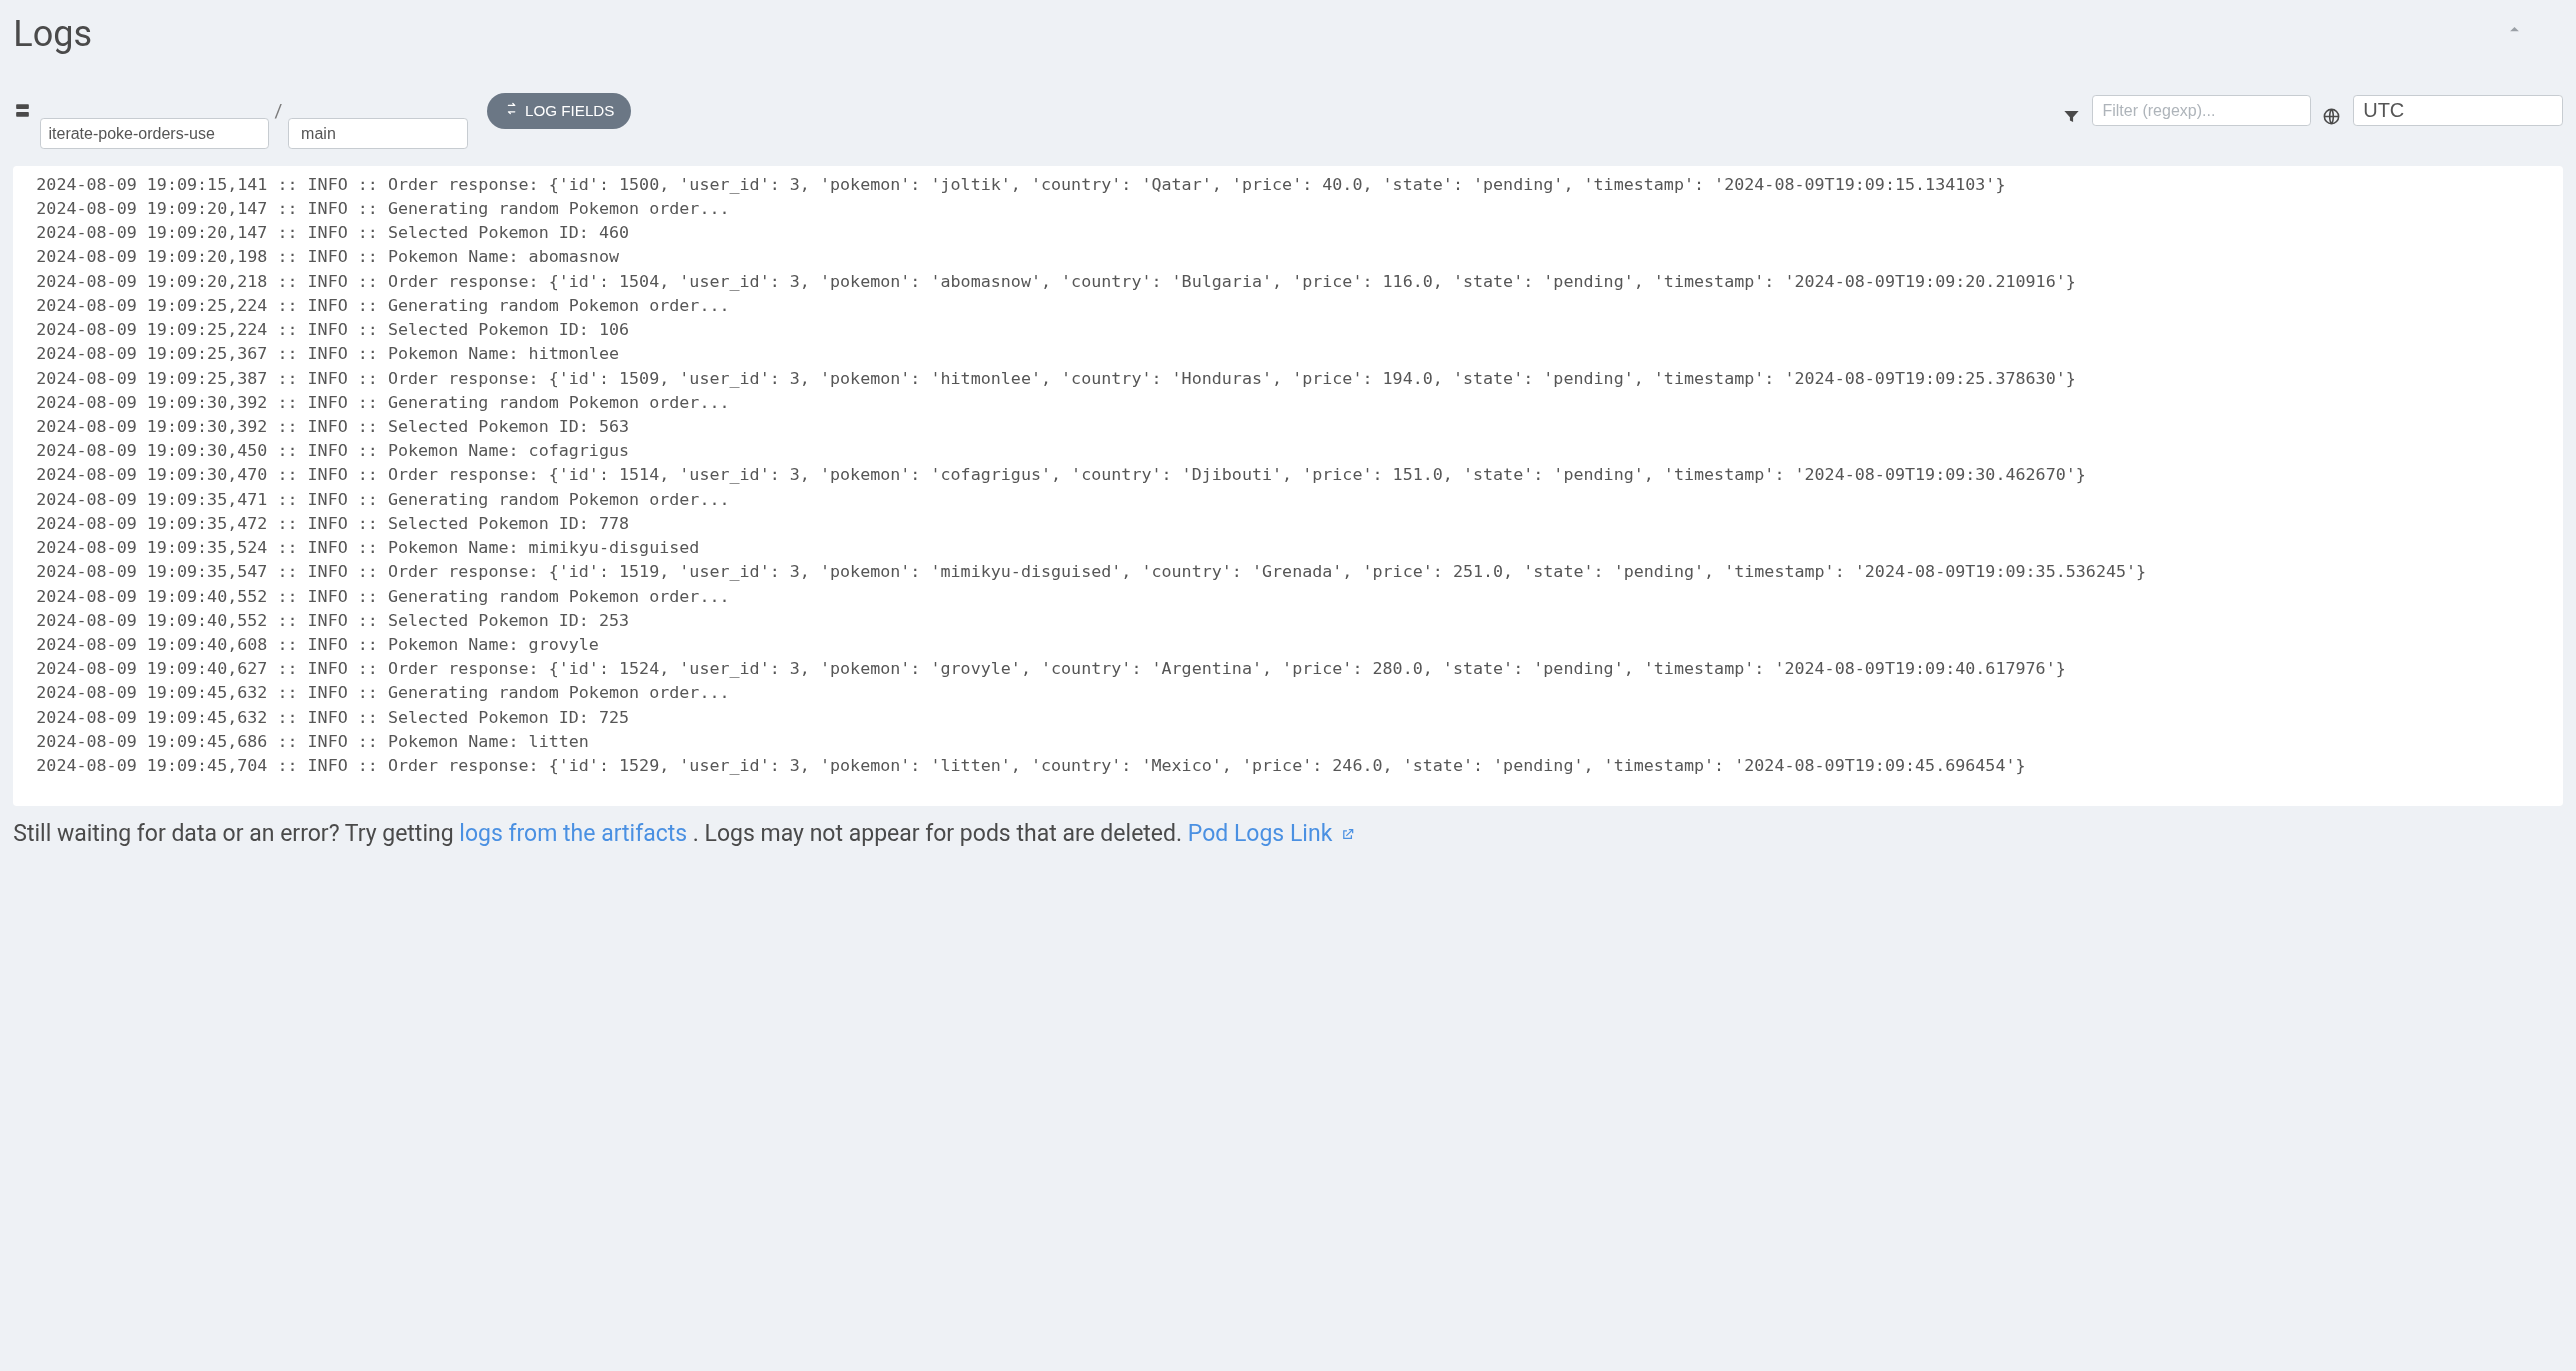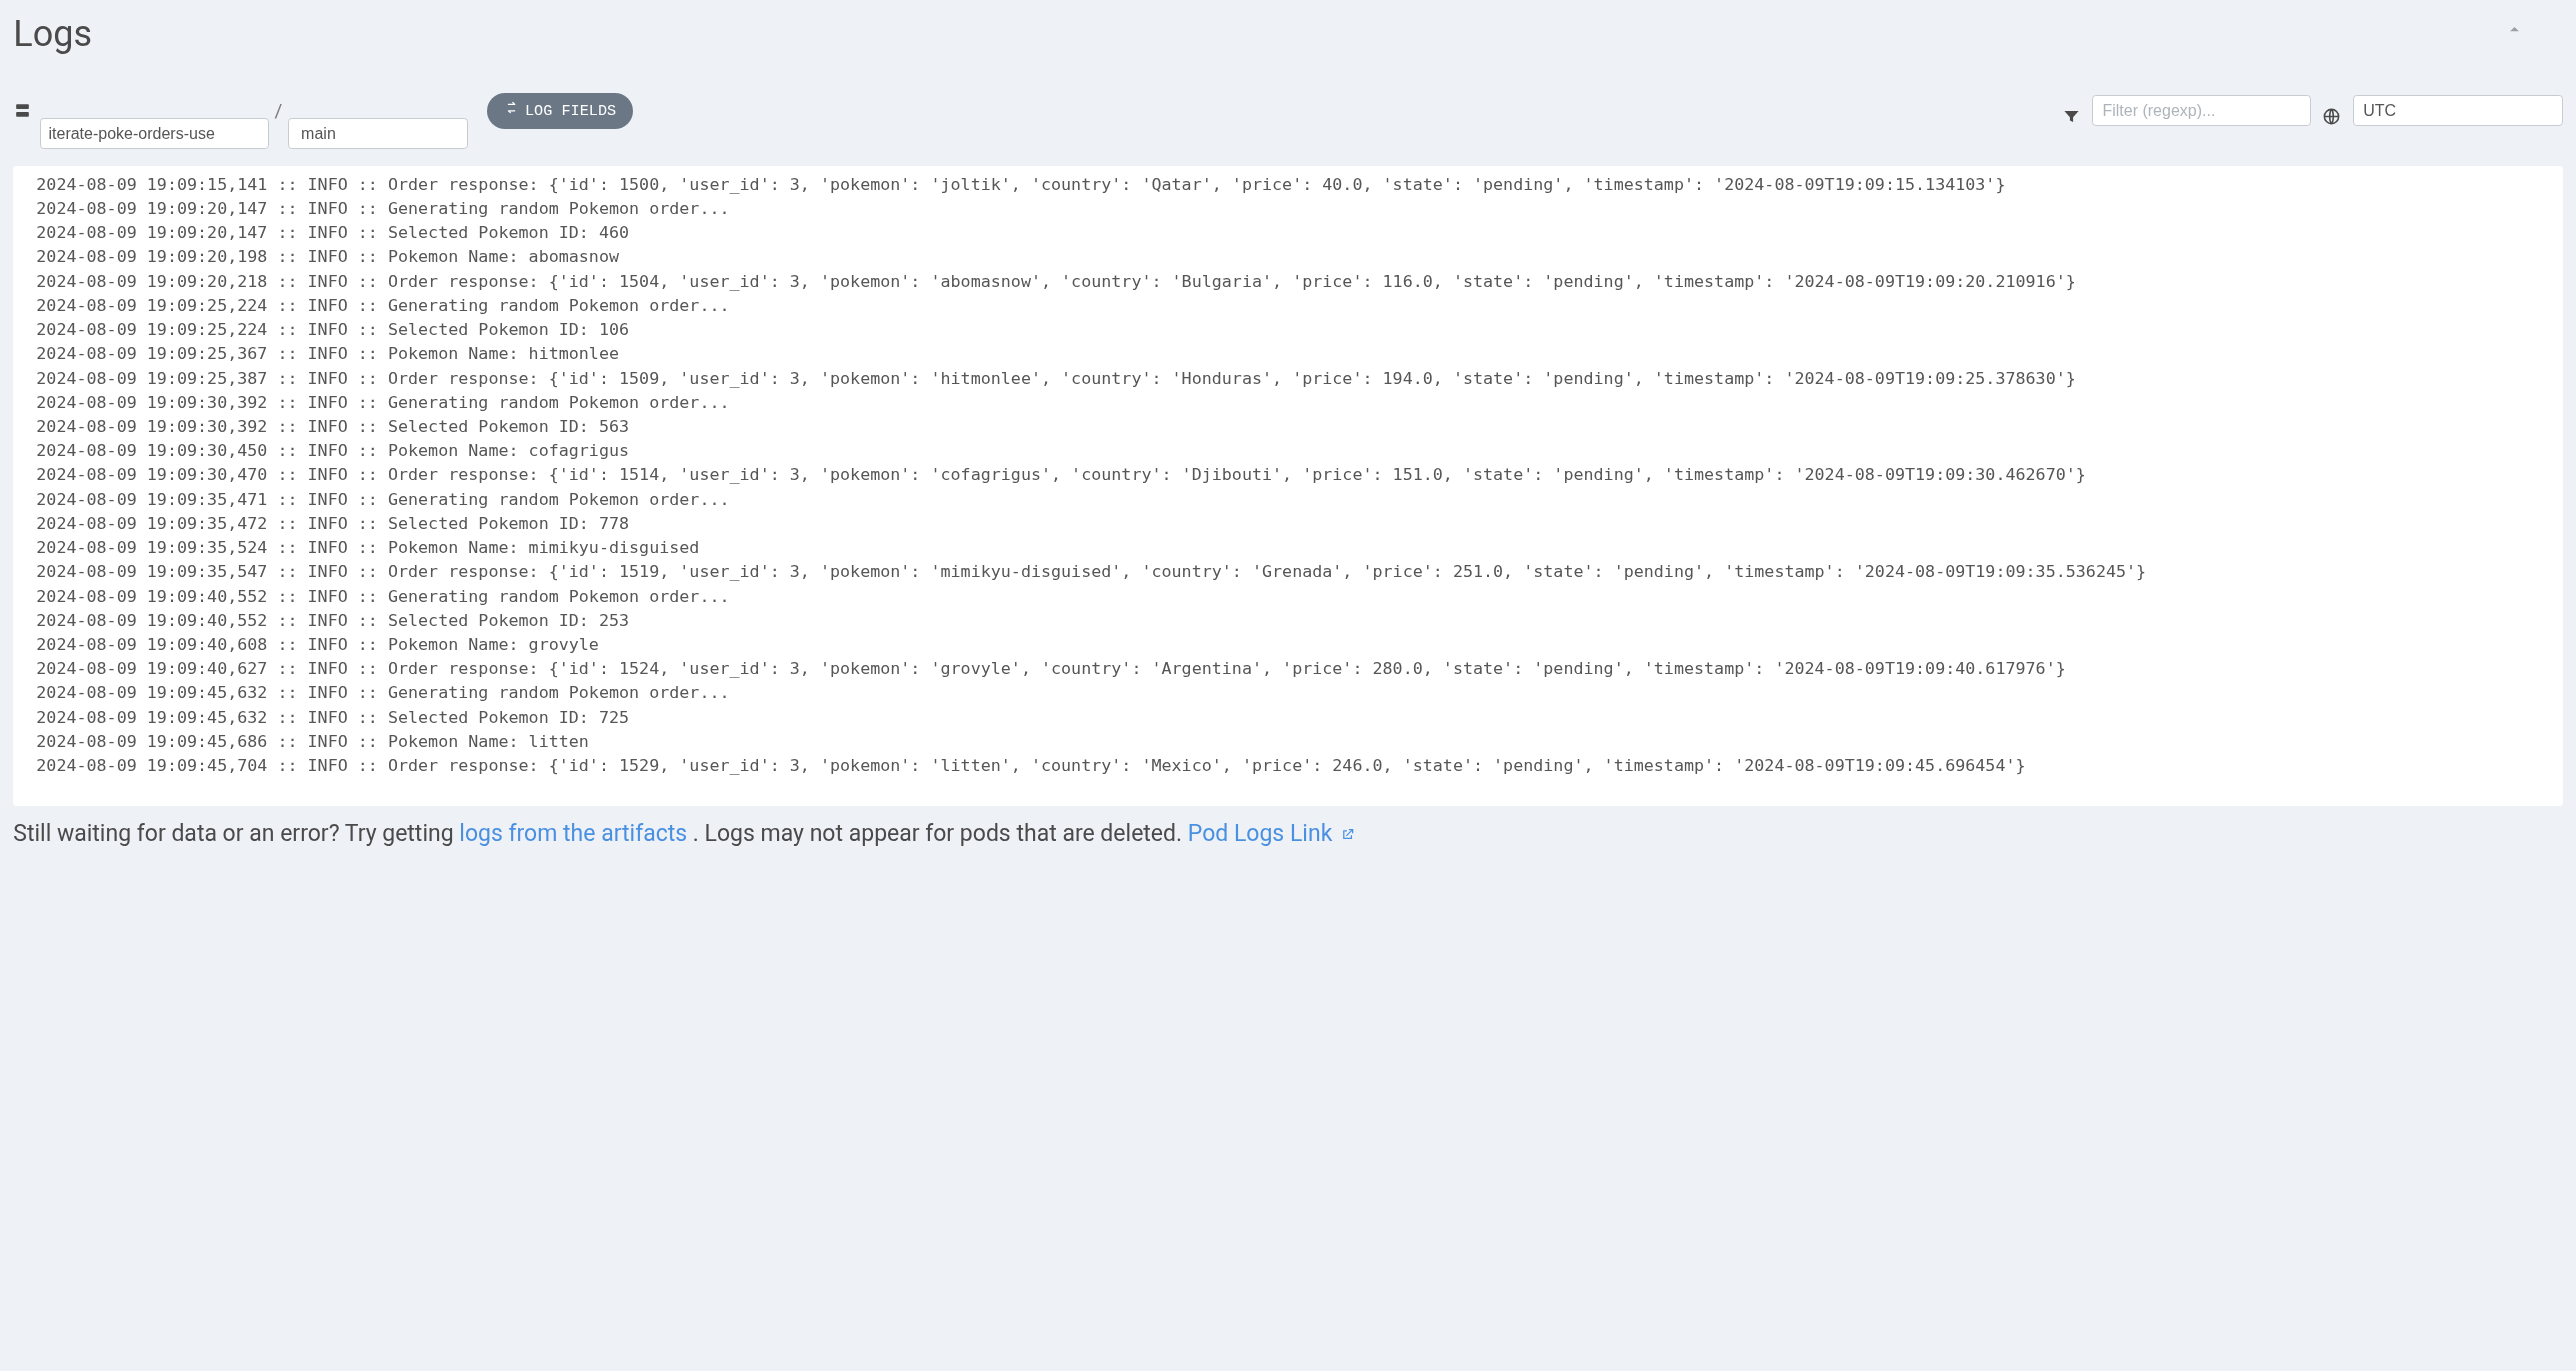--- a/index.html
+++ b/index.html
@@ -38,35 +38,34 @@
     }
     .selector .sep { color: #7a7a7a; font-size: 19px; }
     .log-fields-btn {
       display: inline-flex; align-items: center; gap: 5.7px;
       height: 36px; padding: 0 17px;
       border: none; border-radius: 19px;
       background: #6b7785; color: #fff;
       font-size: 15.2px; font-weight: 500;
       cursor: pointer;
       margin-left: 11.4px;
-      font-family: Liberation Mono, monospace;
     }
     .log-fields-btn svg { width: 15.2px; height: 15.2px; fill: #fff; }
     .filter-input {
       height: 30.5px; width: 219px;
       padding: 1.9px 9.5px;
       border: 1px solid #c7ccd1; border-radius: 3.8px;
       background: #fff; font-size: 16px; color: #555;
     }
     .filter-input::placeholder { color: #aeb4ba; }
     .tz-input {
       height: 30.5px; width: 210px;
       padding: 1.9px 9.5px;
       border: 1px solid #c7ccd1; border-radius: 3.8px;
-      background: #fff; font-size: 16px; color: #555;
+      background: #fff; font-size: 20px; color: #555;
     }
     .icon-btn { display:inline-flex; align-items:center; justify-content:center; color:#4a4a4a; }
     .icon-btn svg { width:19px; height:19px; fill: currentColor; }
 
     .log-panel {
       background: #fff;
       border-radius: 3.8px;
       padding: 6px 23px 29px 23px;
       min-height: 191px;
     }

